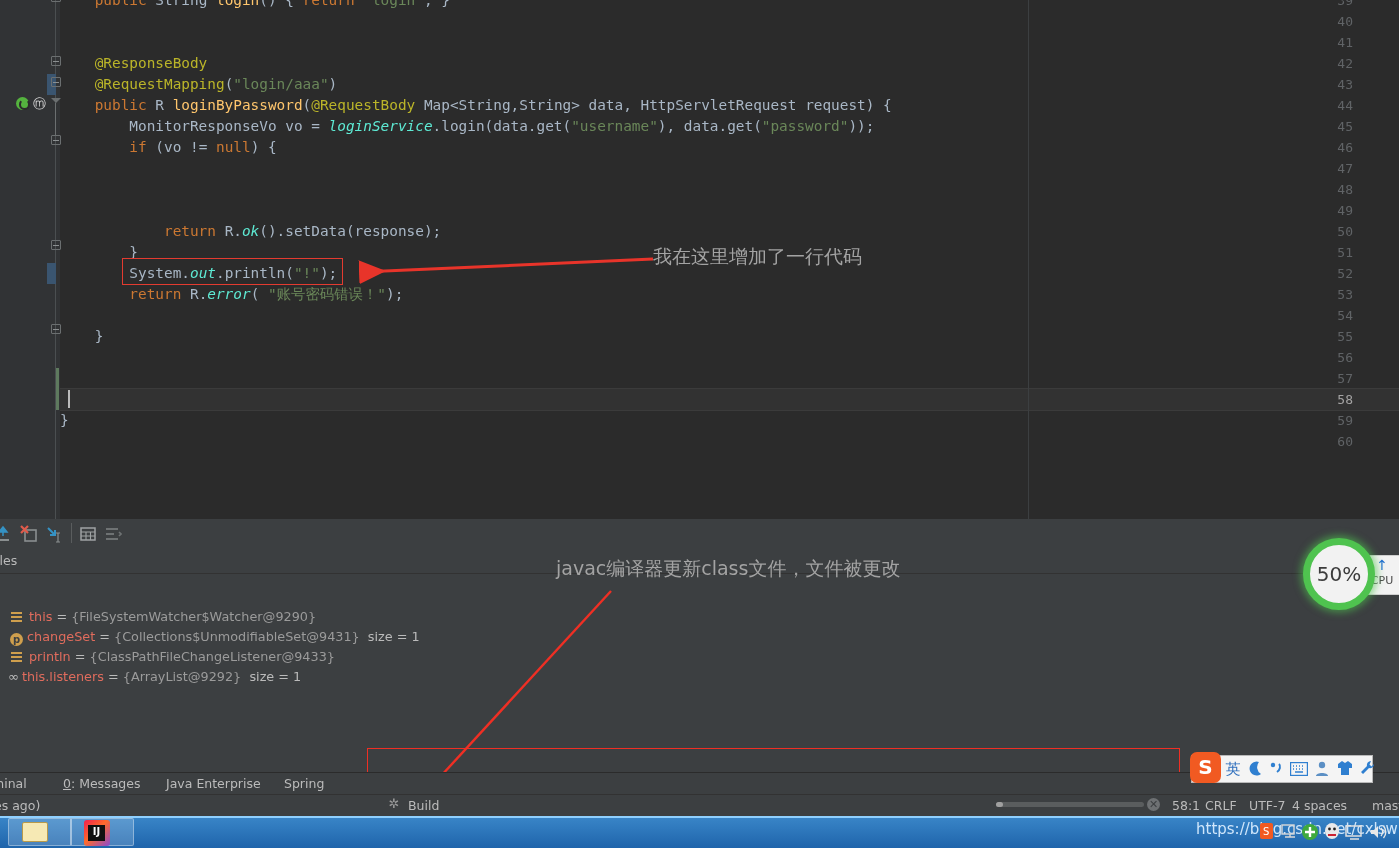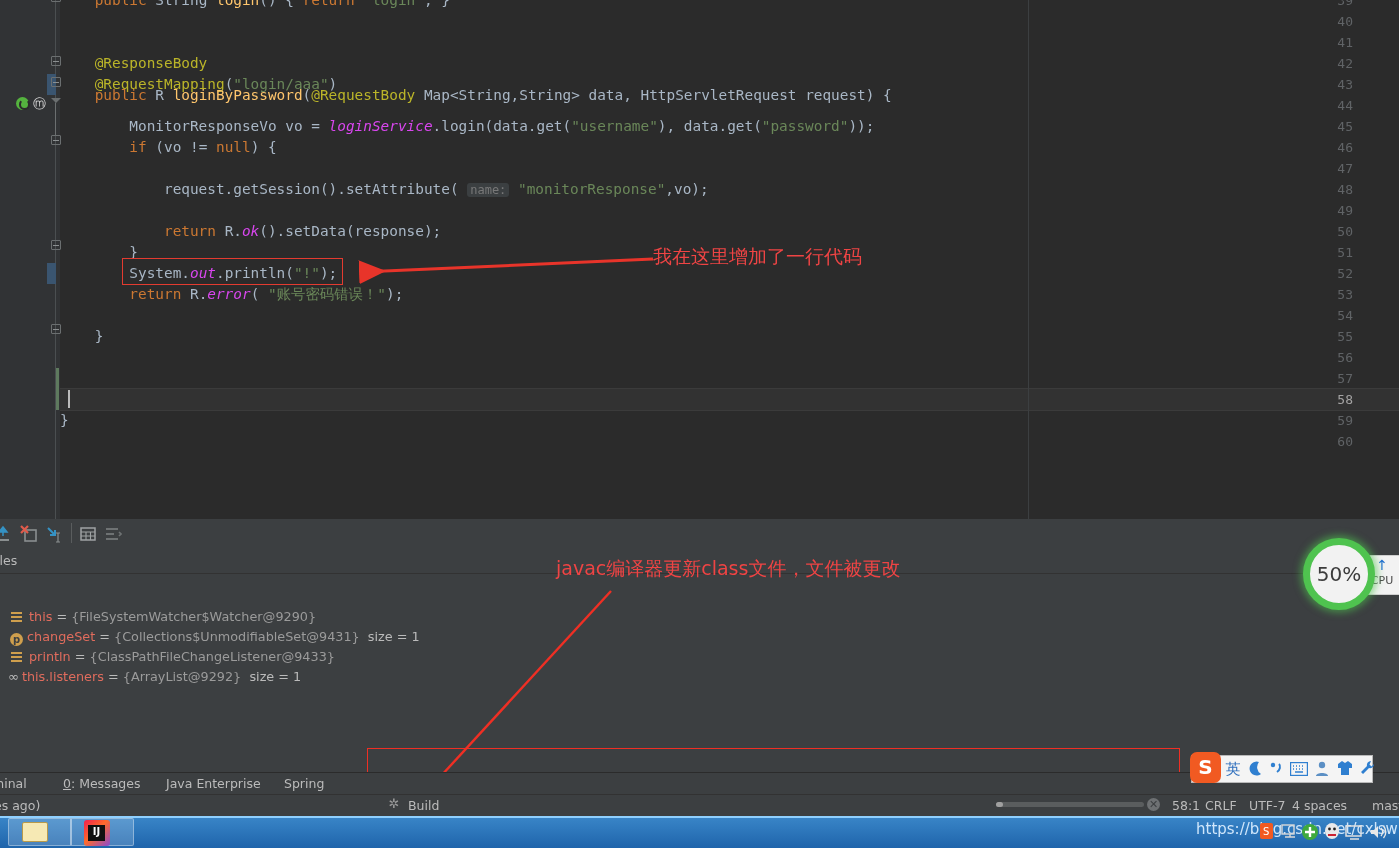--- a/index.html
+++ b/index.html
@@ -29,21 +29,21 @@
   }
   .lnum.cur{color:#a4a3a3;}
   .code-line{
     position:absolute;left:60px;white-space:pre;
     font-family:"DejaVu Sans Mono","Liberation Mono",monospace;
     font-size:14.4px;line-height:21px;height:21px;color:#a9b7c6;
   }
   .kw{color:#cc7832;}
   .str{color:#6a8759;}
   .ann{color:#bbb529;}
-  .fld{color:#d946ef;font-style:italic;}
+  .fld{color:#5eead4;font-style:italic;}
   .mth{color:#ffc66d;}
   .cmt{color:#808080;}
   .plain{color:#a9b7c6;}
   .hint{
     background:#3b3f41;color:#787878;border-radius:3px;
     padding:0 3px;font-size:12px;
   }
   #right-margin{
     position:absolute;left:1028px;top:0;width:1px;height:519px;background:#3c3f41;
   }
@@ -89,21 +89,21 @@
   
   #red-box-code{
     position:absolute;left:122px;top:258px;width:221px;height:27px;
     border:1.5px solid #e33b30;box-sizing:border-box;
   }
   #red-box-build{
     position:absolute;left:367px;top:748px;width:813px;height:88px;
     border:1.5px solid #ef2f24;box-sizing:border-box;
   }
   .anno-text{
-    position:absolute;color:#ef4444;white-space:nowrap;
+    position:absolute;color:#a3a3a3;white-space:nowrap;
     font-family:"DejaVu Sans","Liberation Sans",sans-serif;
   }
   #anno-code-text{left:653px;top:244px;font-size:19px;}
   #anno-build-text{left:556px;top:556px;font-size:19px;}
 
   
   #debug-panel{
     position:absolute;left:0;top:519px;width:1399px;height:253px;
     background:#3c3f41;
   }
@@ -304,24 +304,23 @@
   <div class="foldline" style="top:103px;height:32px;"></div>
   <div class="foldicon" style="top:135px;"></div>
   <div class="foldicon" style="top:240px;"></div>
   <div class="foldicon" style="top:324px;"></div>
 
   <div class="code-line" style="top:-10px"><span class="kw">    public</span> <span class="plain">String</span> <span class="mth">login</span><span class="plain">() {</span> <span class="kw">return</span> <span class="str">"login"</span><span class="plain">; }</span></div>
   <div class="code-line" style="top:11px"></div>
   <div class="code-line" style="top:32px"></div>
   <div class="code-line" style="top:53px"><span class="ann">    @ResponseBody</span></div>
   <div class="code-line" style="top:74px"><span class="ann">    @RequestMapping</span><span class="plain">(</span><span class="str">"login/aaa"</span><span class="plain">)</span></div>
-  <div class="code-line" style="top:85px"><span class="kw">    public</span> <span class="plain">R </span><span class="mth">loginByPassword</span><span class="plain">(</span><span class="ann">@RequestBody</span> <span class="plain">Map&lt;String,String&gt; data, HttpServletRequest request) {</span></div>
+  <div class="code-line" style="top:95px"><span class="kw">    public</span> <span class="plain">R </span><span class="mth">loginByPassword</span><span class="plain">(</span><span class="ann">@RequestBody</span> <span class="plain">Map&lt;String,String&gt; data, HttpServletRequest request) {</span></div>
   <div class="code-line" style="top:116px"><span class="plain">        MonitorResponseVo vo = </span><span class="fld">loginService</span><span class="plain">.login(data.get(</span><span class="str">"username"</span><span class="plain">), data.get(</span><span class="str">"password"</span><span class="plain">));</span></div>
   <div class="code-line" style="top:137px"><span class="kw">        if</span> <span class="plain">(vo != </span><span class="kw">null</span><span class="plain">) {</span></div>
-  <div class="code-line" style="top:179px"><span class="plain">            request.getSession().setAttribute(</span> <span class="hint">name:</span> <span class="str">"monitorResponse"</span><span class="plain">,vo);</span></div>
   <div class="code-line" style="top:221px"><span class="kw">            return</span> <span class="plain">R.</span><span class="fld">ok</span><span class="plain">().setData(response);</span></div>
   <div class="code-line" style="top:242px"><span class="plain">        }</span></div>
   <div class="code-line" style="top:263px"><span class="plain">        System.</span><span class="fld">out</span><span class="plain">.println(</span><span class="str">"!"</span><span class="plain">);</span></div>
   <div class="code-line" style="top:284px"><span class="kw">        return</span> <span class="plain">R.</span><span class="fld">error</span><span class="plain">(</span> <span class="str">"账号密码错误！"</span><span class="plain">);</span></div>
   <div class="code-line" style="top:305px"></div>
   <div class="code-line" style="top:326px"><span class="plain">    }</span></div>
   <div class="code-line" style="top:347px"></div>
   <div class="code-line" style="top:368px"></div>
   <div class="code-line" style="top:389px"></div>
   <div class="code-line" style="top:410px"><span class="plain">}</span></div>

